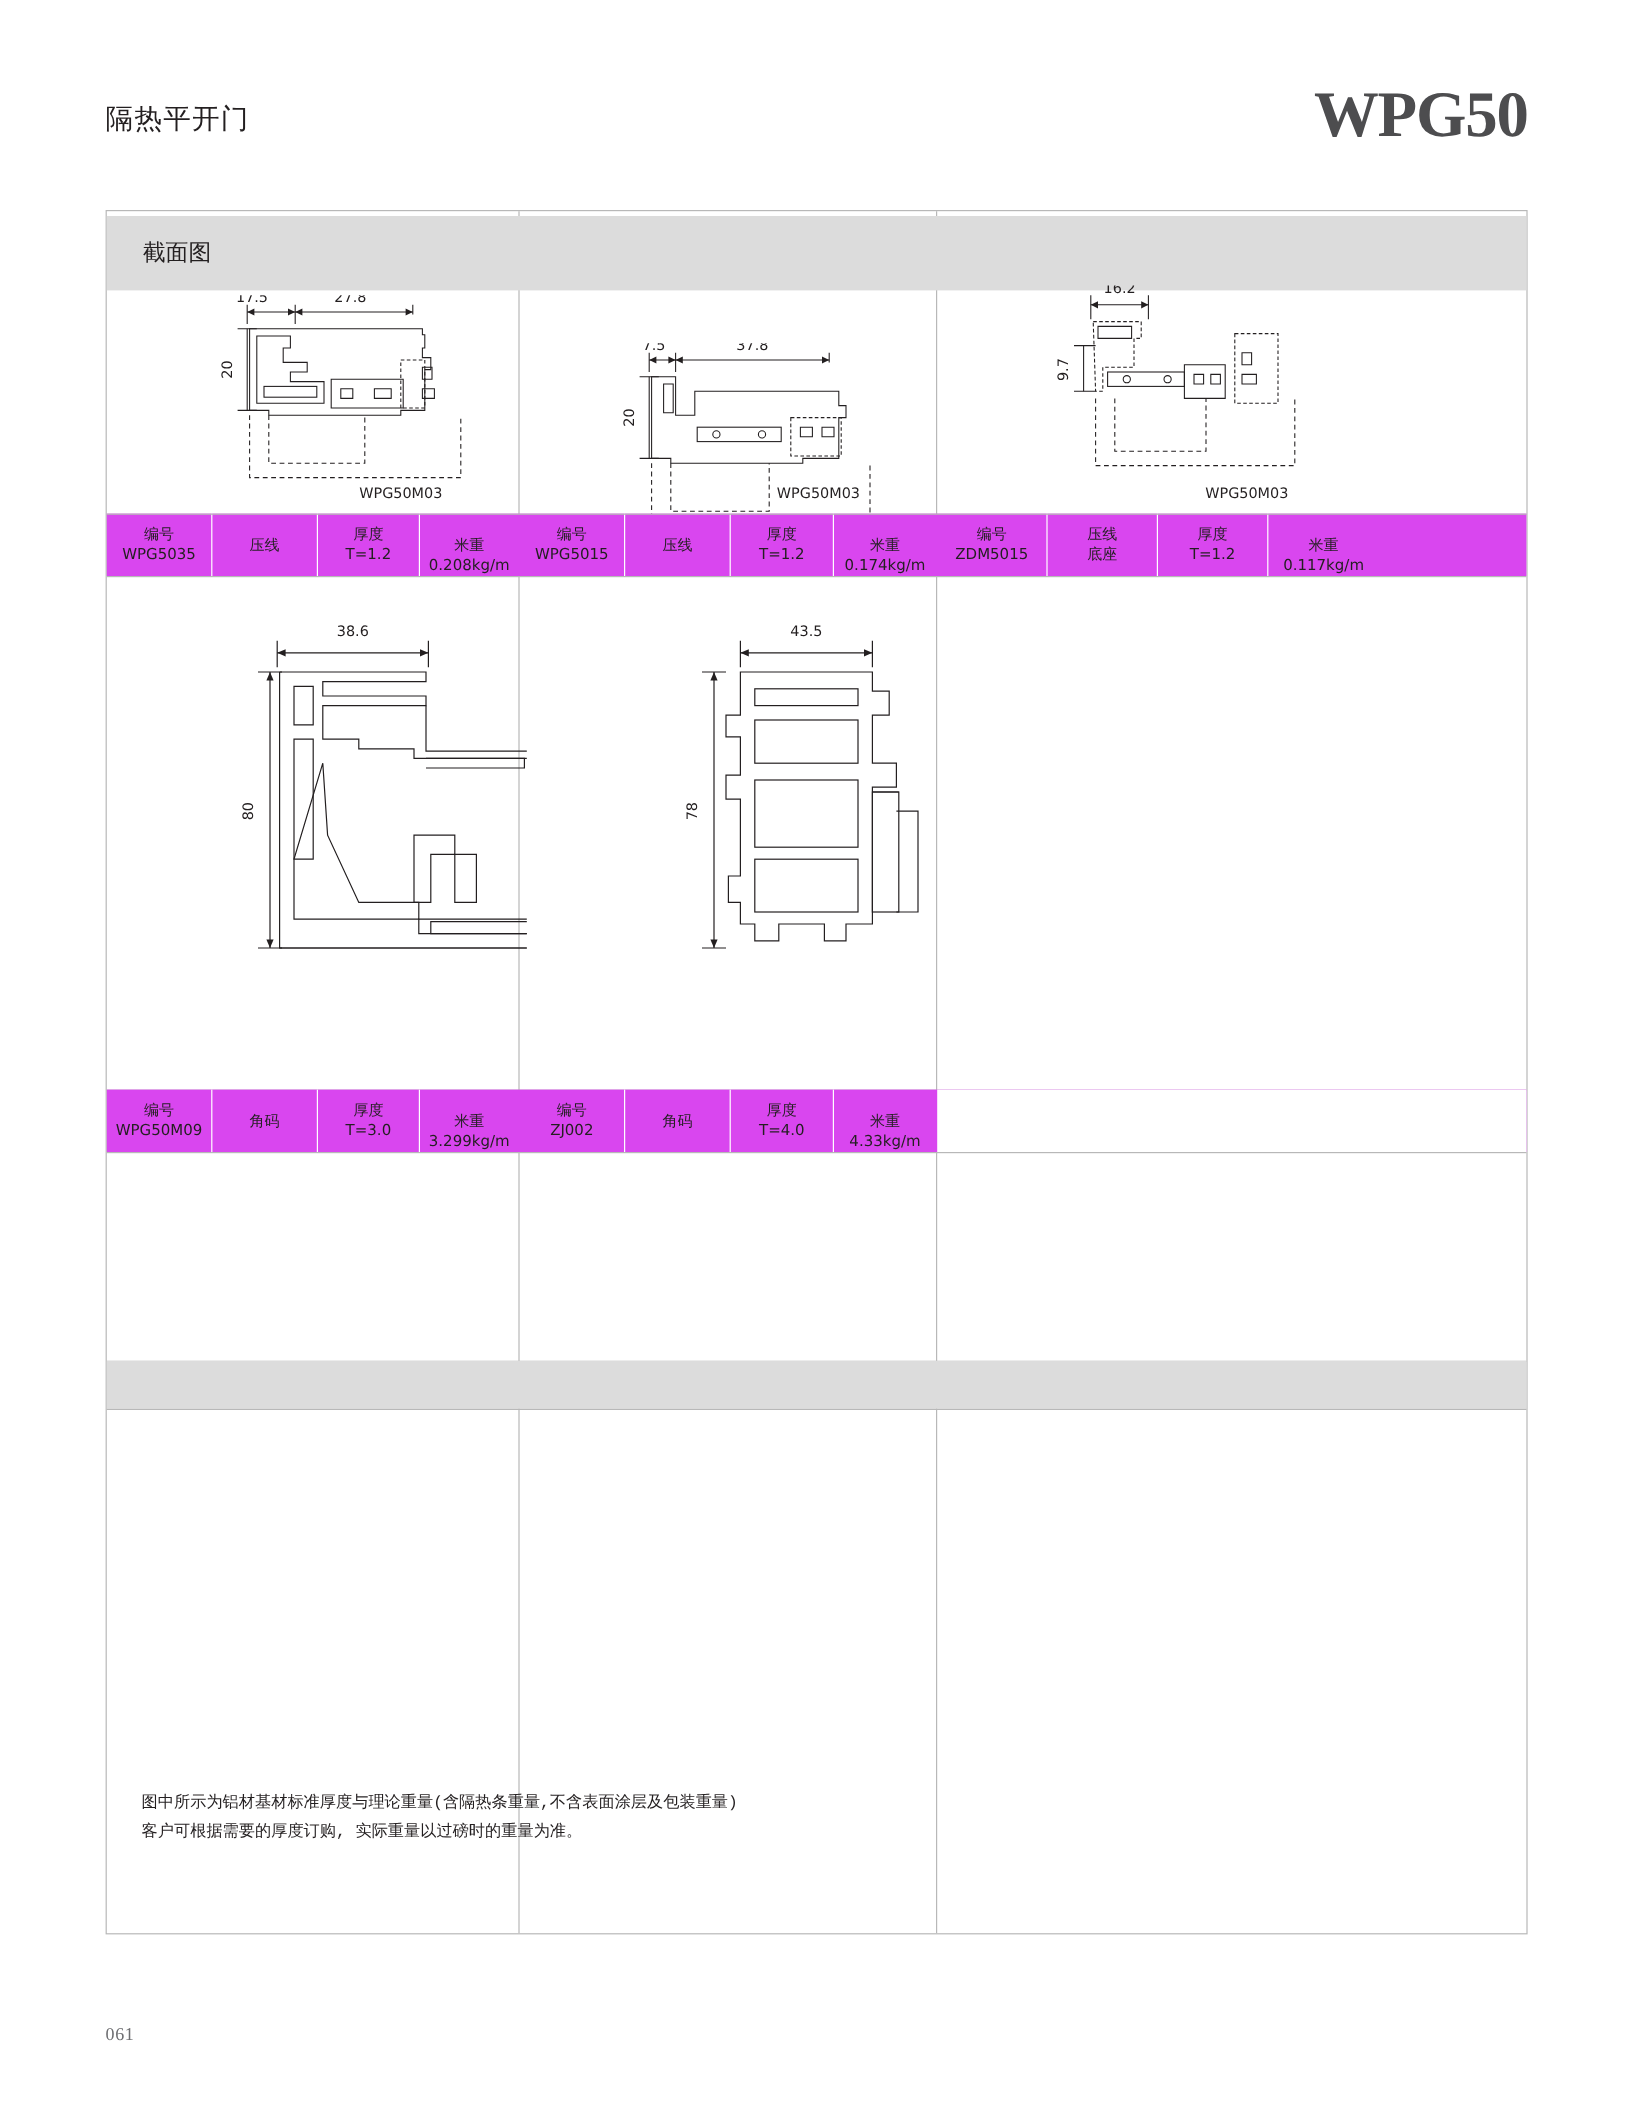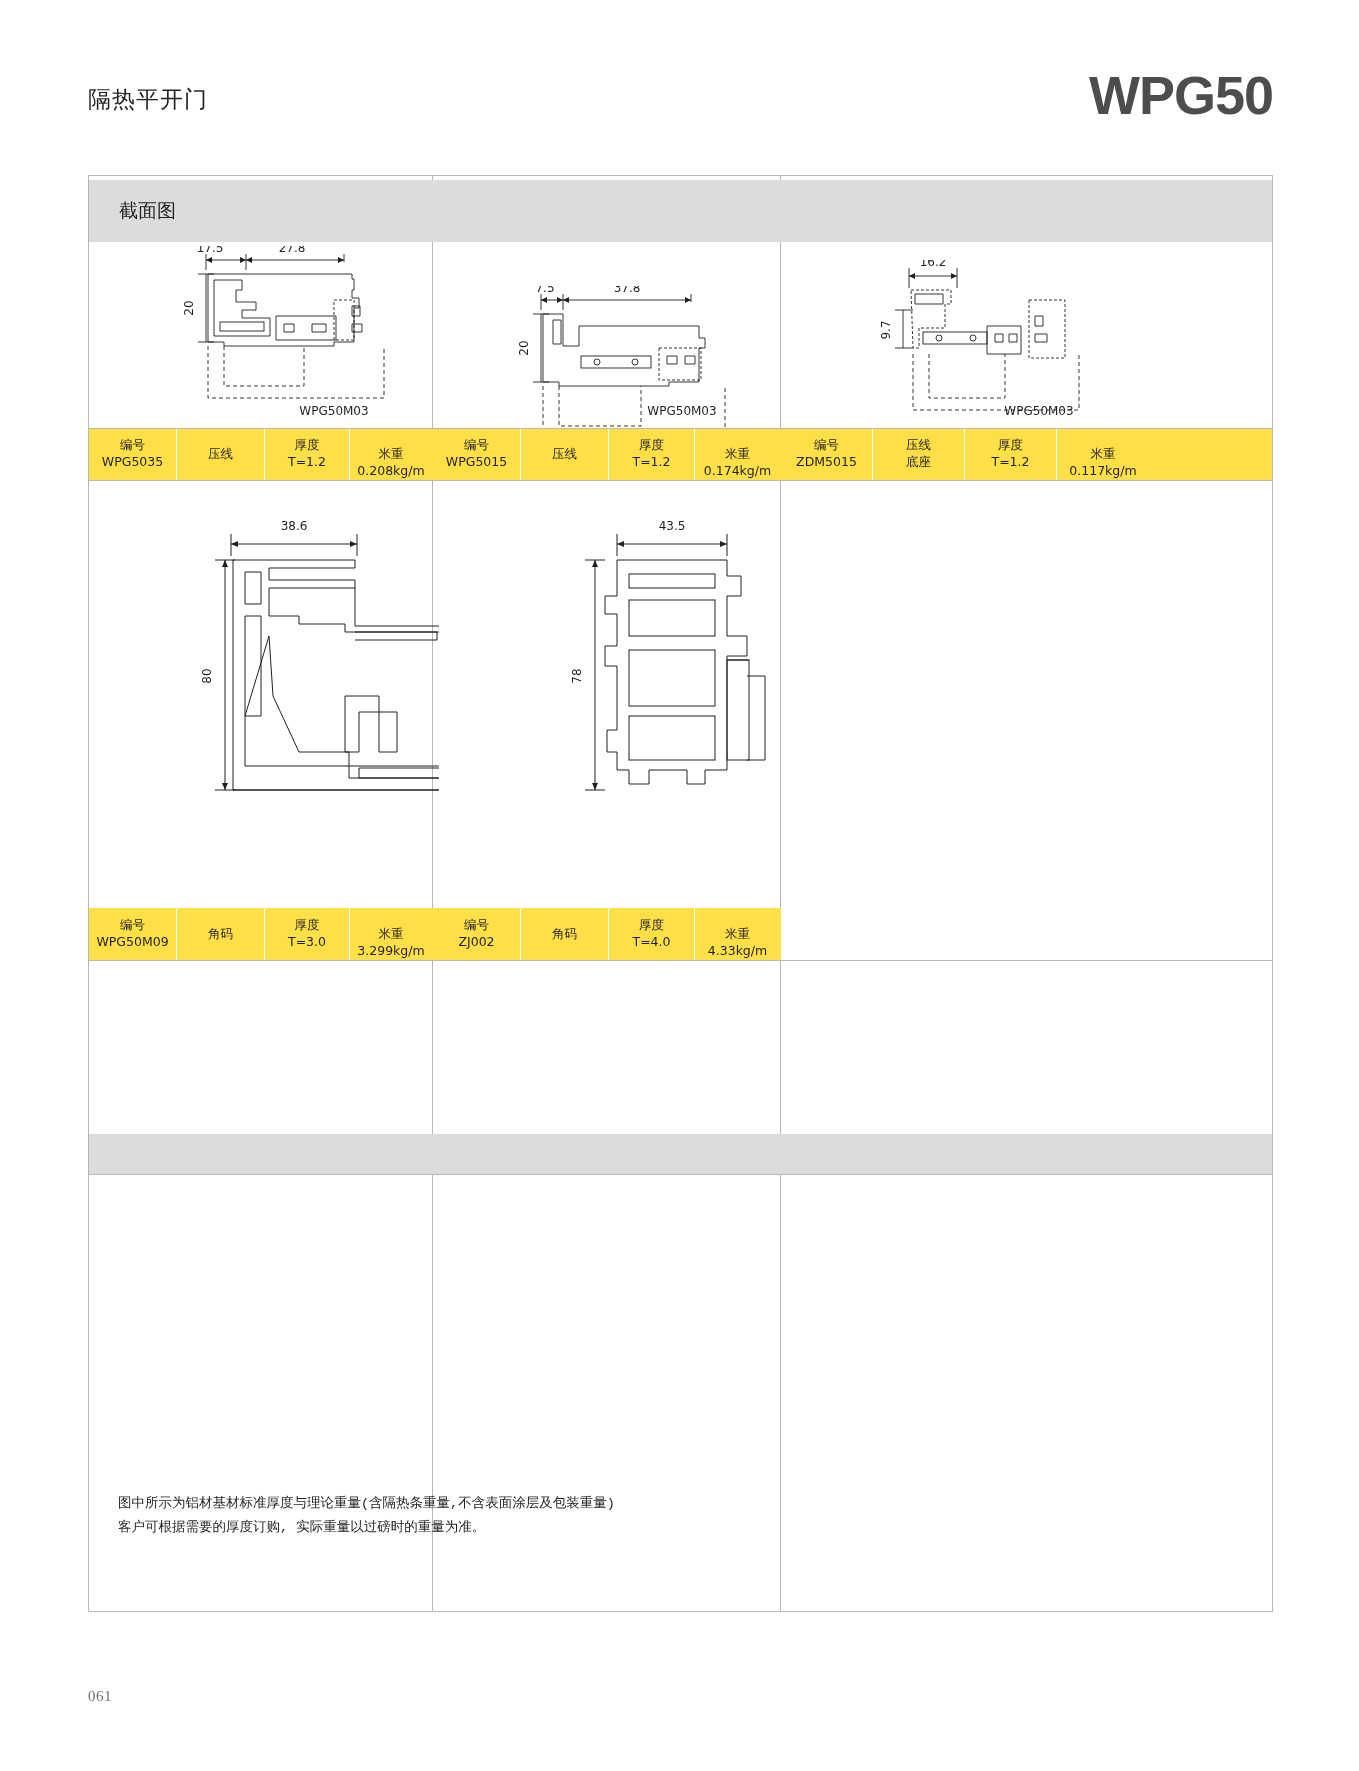--- a/index.html
+++ b/index.html
@@ -39,21 +39,21 @@
     font-family: Liberation Sans, sans-serif;
   }
   .header-code {
     position: absolute;
     right: 0;
     top: -14px;
     font-size: 54px;
     font-weight: bold;
     letter-spacing: -1px;
     color: #4d4d4f;
-    font-family: Liberation Sans, sans-serif;
+    font-family: Liberation Serif, serif;
   }
   
   .frame {
     position: absolute;
     left: 88px;
     top: 175px;
     width: 1185px;
     height: 1437px;
     border: 1px solid #b8b8b8;
     box-sizing: border-box;
@@ -87,21 +87,21 @@
     font-size: 19px;
     color: #231f20;
     font-family: "DejaVu Sans", "Liberation Sans", sans-serif;
   }
   
   .specrow {
     position: absolute;
     left: 0;
     width: 100%;
     height: 52px;
-    background: #fde047;
+    background: #d946ef;
   }
   .specgroup {
     position: absolute;
     top: 0;
     height: 100%;
   }
   .cell {
     position: absolute;
     top: 0;
     height: 100%;
@@ -239,21 +239,21 @@
           <path d="M24 100 V152 H206 V100" stroke-dasharray="4 3"></path>
           <path d="M40 100 V140 H122 V100" stroke-dasharray="4 3"></path>
         </g>
         <text class="dimtext" x="26" y="6" text-anchor="middle">7.5</text>
         <text class="dimtext" x="108" y="6" text-anchor="middle">37.8</text>
         <text class="dimtext" x="9" y="62" text-anchor="middle" transform="rotate(-90 9 62)">20</text>
       </svg>
     </div>
     <div class="caption" style="left:493px; top:228px;">WPG50M03</div>
 
-    <div class="draw" style="left:790px; top:84px;">
+    <div class="draw" style="left:790px; top:62px;">
       <svg width="240" height="190" viewBox="0 0 240 190">
         <g stroke="#231f20" fill="none" stroke-width="0.9">
           <line x1="30" y1="28" x2="30" y2="8"></line>
           <line x1="78" y1="28" x2="78" y2="8"></line>
           <line x1="30" y1="16" x2="78" y2="16"></line>
           <path d="M30 16 l6 -3 v6 z" fill="#231f20" stroke="none"></path>
           <path d="M78 16 l-6 -3 v6 z" fill="#231f20" stroke="none"></path>
           <line x1="16" y1="50" x2="34" y2="50"></line>
           <line x1="16" y1="88" x2="34" y2="88"></line>
           <line x1="24" y1="50" x2="24" y2="88"></line>

